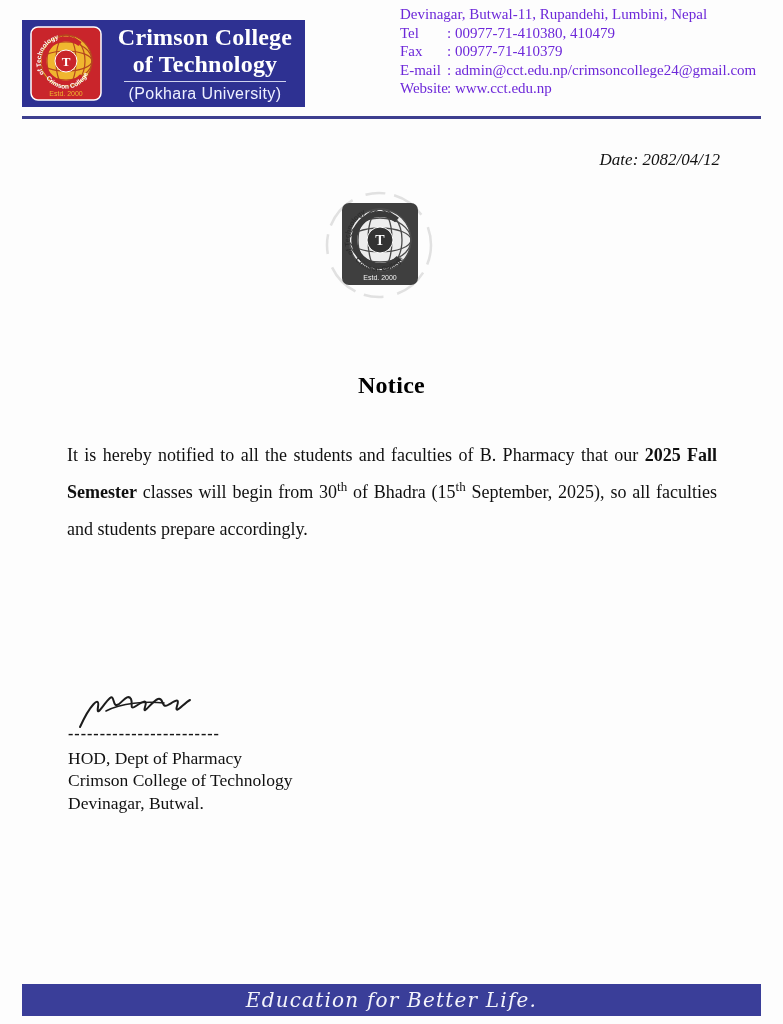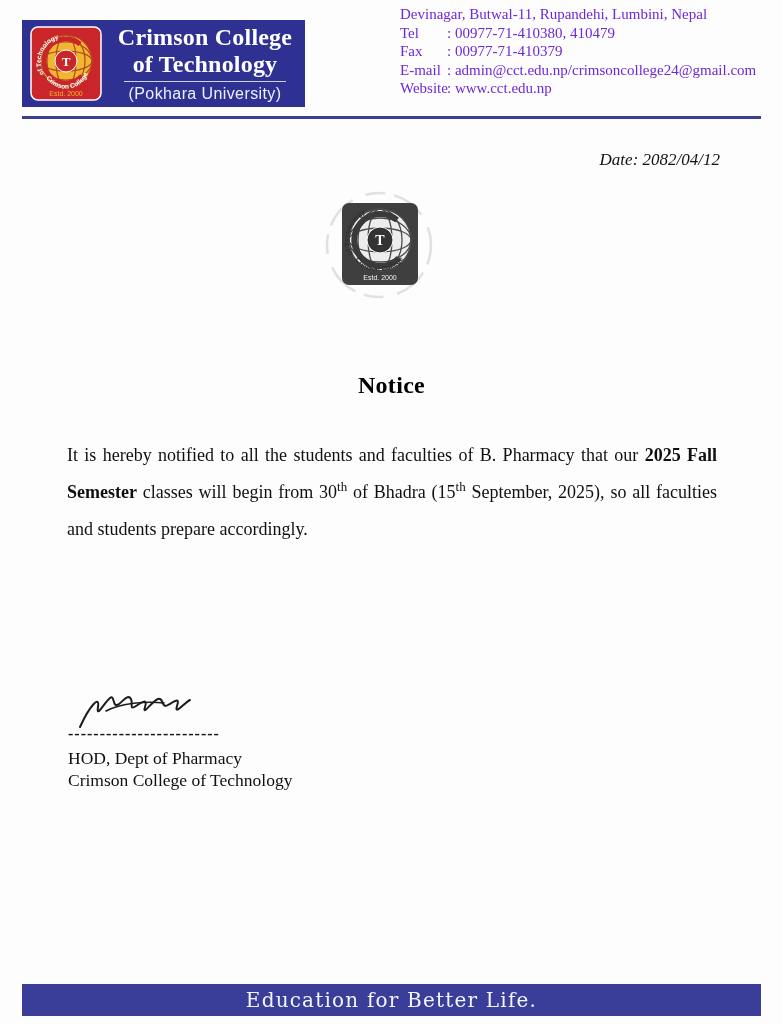--- a/index.html
+++ b/index.html
@@ -59,21 +59,21 @@
     font-size:16px;font-weight:bold;letter-spacing:1px;line-height:14px;
     margin-top:-4px;color:#161616;white-space:nowrap;
   }
   .sig-lines{margin-top:6px;font-size:17.5px;line-height:22.4px;color:#101010;}
   
   .footer-bar{
     position:absolute;left:22px;top:984px;width:739px;height:32px;
     background:#3a3e99;display:flex;align-items:center;justify-content:center;
   }
   .footer-slogan{
-    font-family:"DejaVu Serif", serif;
+    font-family:"DejaVu Serif", serif;font-style:italic;
     font-size:20px;color:#f4f4fb;letter-spacing:1.2px;
   }
 </style>
 </head>
 <body>
 
 <div class="page">
 
   <div class="header-box">
     <svg class="header-logo" viewBox="0 0 72 75">
@@ -143,20 +143,21 @@
 
   <div class="sig-block">
     <svg class="sig-scribble" viewBox="0 0 118 40">
       <path d="M4,36 C14,14 24,4 22,16 C20,28 28,12 34,7 C39,3 36,18 43,13 C48,9 52,3 55,8 C57,12 53,20 60,15 C66,11 72,7 69,16 C66,26 76,10 82,8 C88,6 85,18 92,14 C99,10 104,6 101,15 C98,25 108,12 114,9" fill="none" stroke="#1c1c1c" stroke-width="2" stroke-linecap="round" stroke-linejoin="round"></path>
       <path d="M30,20 C45,12 70,10 88,12" fill="none" stroke="#1c1c1c" stroke-width="1.6" stroke-linecap="round"></path>
     </svg>
     <div class="sig-dashes">------------------------</div>
     <div class="sig-lines">
       <div>HOD, Dept of Pharmacy</div>
       <div>Crimson College of Technology</div>
+      <div>Devinagar, Butwal.</div>
     </div>
   </div>
 
   <div class="footer-bar">
     <span class="footer-slogan">Education for Better Life.</span>
   </div>
 
 </div>
 
 </body></html>

